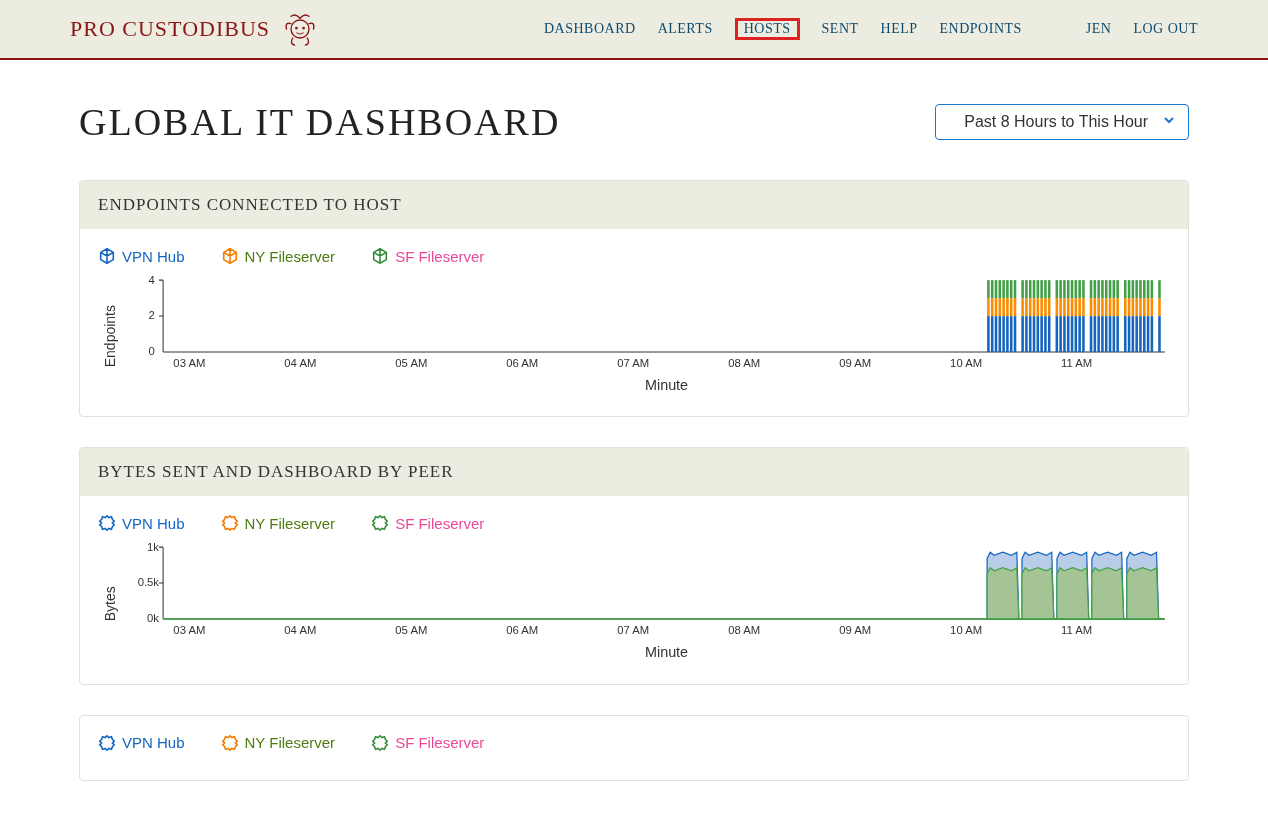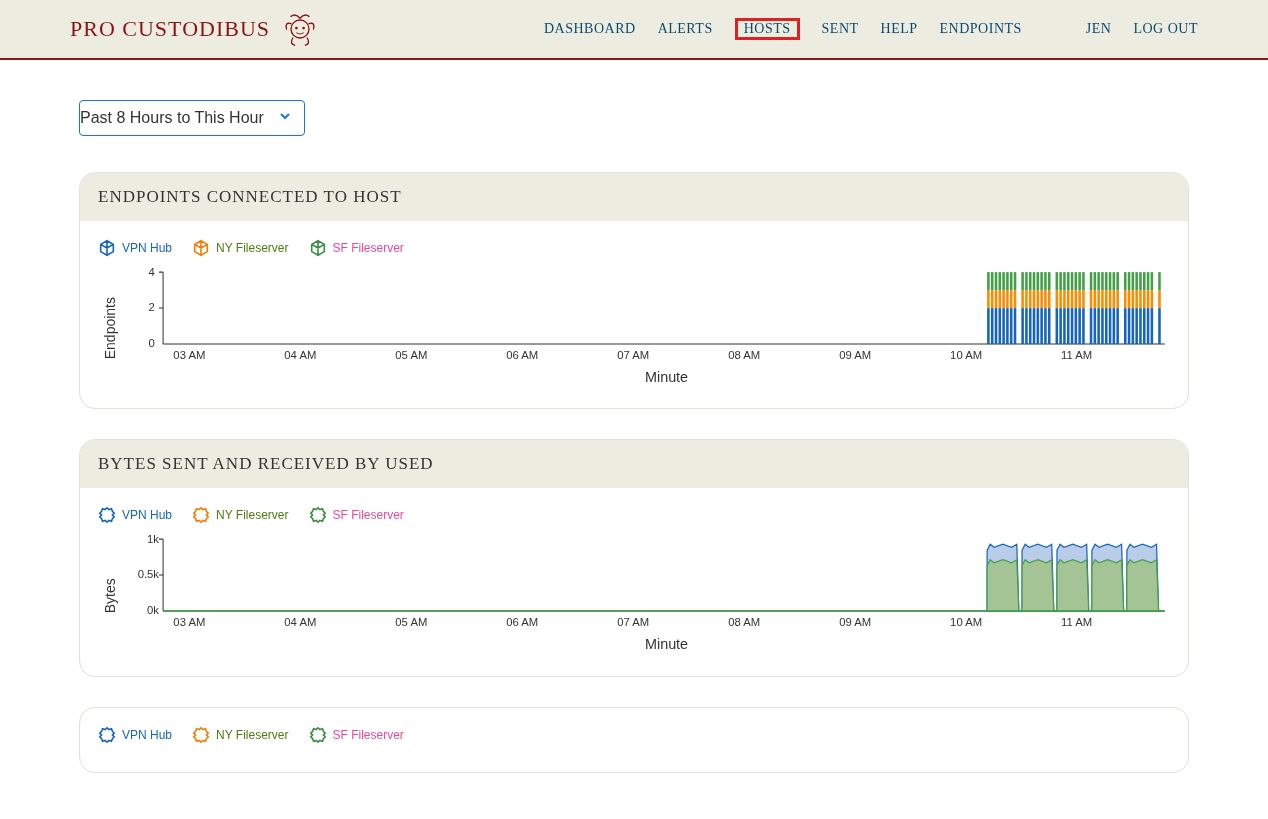--- a/index.html
+++ b/index.html
@@ -10,29 +10,29 @@
   .brand-text { font-family: 'Trajan Pro', Georgia, serif; font-size: 22px; letter-spacing: 1px; color: #8a1515; font-weight: 500; }
   .medusa { width: 36px; height: 36px; }
   .nav { margin-left: auto; display: flex; gap: 22px; align-items: center; }
   .nav a { color: #0c4a6e; font-size: 14px; text-decoration: none; letter-spacing: 0.5px; font-family: Georgia, serif; }
   .nav a.highlighted { border: 3px solid #d22; padding: 0 6px; }
   .nav .gap { width: 20px; }
   
   .container { max-width: 1110px; margin: 0 auto; padding: 40px 0; }
   .header-row { display: flex; align-items: center; justify-content: space-between; margin-bottom: 36px; }
   .page-title { font-family: 'Trajan Pro', Georgia, serif; font-size: 38px; letter-spacing: 2px; color: #222; font-weight: 400; }
-  .range-select { border: 1px solid #1976d2; color: #333; font-size: 16px; padding: 8px 40px 8px 0; border-radius: 4px; background: #fff; position: relative; cursor: pointer; font-family: -apple-system, Helvetica, sans-serif; }
+  .range-select { border: 1px solid #1976d2; color: #333; font-size: 16px; padding: 8px 40px 8px 28px; border-radius: 4px; background: #fff; position: relative; cursor: pointer; font-family: -apple-system, Helvetica, sans-serif; }
   .range-select .chev { position: absolute; right: 12px; top: 50%; transform: translateY(-50%); color: #1976d2; }
   
-  .panel { border: 1px solid #e3e2d6; border-radius: 16px; background: #fff; margin-bottom: 30px; overflow: hidden; }
+  .panel { border: 1px solid #e3e2d6; border-radius: 4px; background: #fff; margin-bottom: 30px; overflow: hidden; }
   .panel-header { background: #edece1; padding: 14px 18px; }
   .panel-title { font-family: 'Trajan Pro', Georgia, serif; font-size: 17px; letter-spacing: 1px; color: #333; }
   .panel-body { padding: 18px; }
   
-  .legend { display: flex; gap: 20px; margin-bottom: 10px; font-family: -apple-system, Helvetica, sans-serif; font-size: 12px; }
+  .legend { display: flex; gap: 36px; margin-bottom: 10px; font-family: -apple-system, Helvetica, sans-serif; font-size: 15px; }
   .legend-item { display: flex; align-items: center; gap: 6px; cursor: pointer; }
   .legend-item.blue { color: #1565c0; }
   .legend-item.orange { color: #4d7c0f; }
   .legend-item.green { color: #ec4899; }
   .legend-icon { width: 18px; height: 18px; }
   
   .chart-wrap { display: flex; }
   .ylabel { writing-mode: vertical-rl; transform: rotate(180deg); font-size: 14px; color: #333; padding: 0 4px; text-align: center; font-family: -apple-system, Helvetica, sans-serif; }
   .chart-area { flex: 1; }
   svg.chart { width: 100%; display: block; font-family: -apple-system, Helvetica, sans-serif; }
@@ -61,20 +61,21 @@
     <a>HELP</a>
     <a>ENDPOINTS</a>
     <span class="gap"></span>
     <a>JEN</a>
     <a>LOG OUT</a>
   </nav>
 </div>
 
 <div class="container">
   <div class="header-row">
+    <h1 class="page-title">GLOBAL IT DASHBOARD</h1>
     <div class="range-select">
       <span>Past 8 Hours to This Hour</span>
       <span class="chev">
         <svg width="14" height="14" viewBox="0 0 14 14">
             <path d="M3 5 L7 9 L11 5" fill="none" stroke="#1976d2" stroke-width="2"></path>
           </svg>
       </span>
     </div>
   </div>
 
@@ -253,21 +254,21 @@
               </g>
             <text x="530" y="112" class="axis-label">Minute</text>
           </svg>
         </div>
       </div>
     </div>
   </div>
 
   <div class="panel">
     <div class="panel-header">
-      <div class="panel-title">BYTES SENT AND RECEIVED BY USED</div>
+      <div class="panel-title">BYTES SENT AND DASHBOARD BY PEER</div>
     </div>
     <div class="panel-body">
       <div class="legend">
         <div class="legend-item blue">
           <svg class="legend-icon" viewBox="0 0 20 20">
               <path d="M10 2 L12 4 L15 3 L16 6 L18 8 L16 10 L18 12 L16 14 L15 17 L12 16 L10 18 L8 16 L5 17 L4 14 L2 12 L4 10 L2 8 L4 6 L5 3 L8 4 Z" fill="none" stroke="#1565c0" stroke-width="1.8"></path>
             </svg>
           <span>VPN Hub</span>
         </div>
         <div class="legend-item orange">

